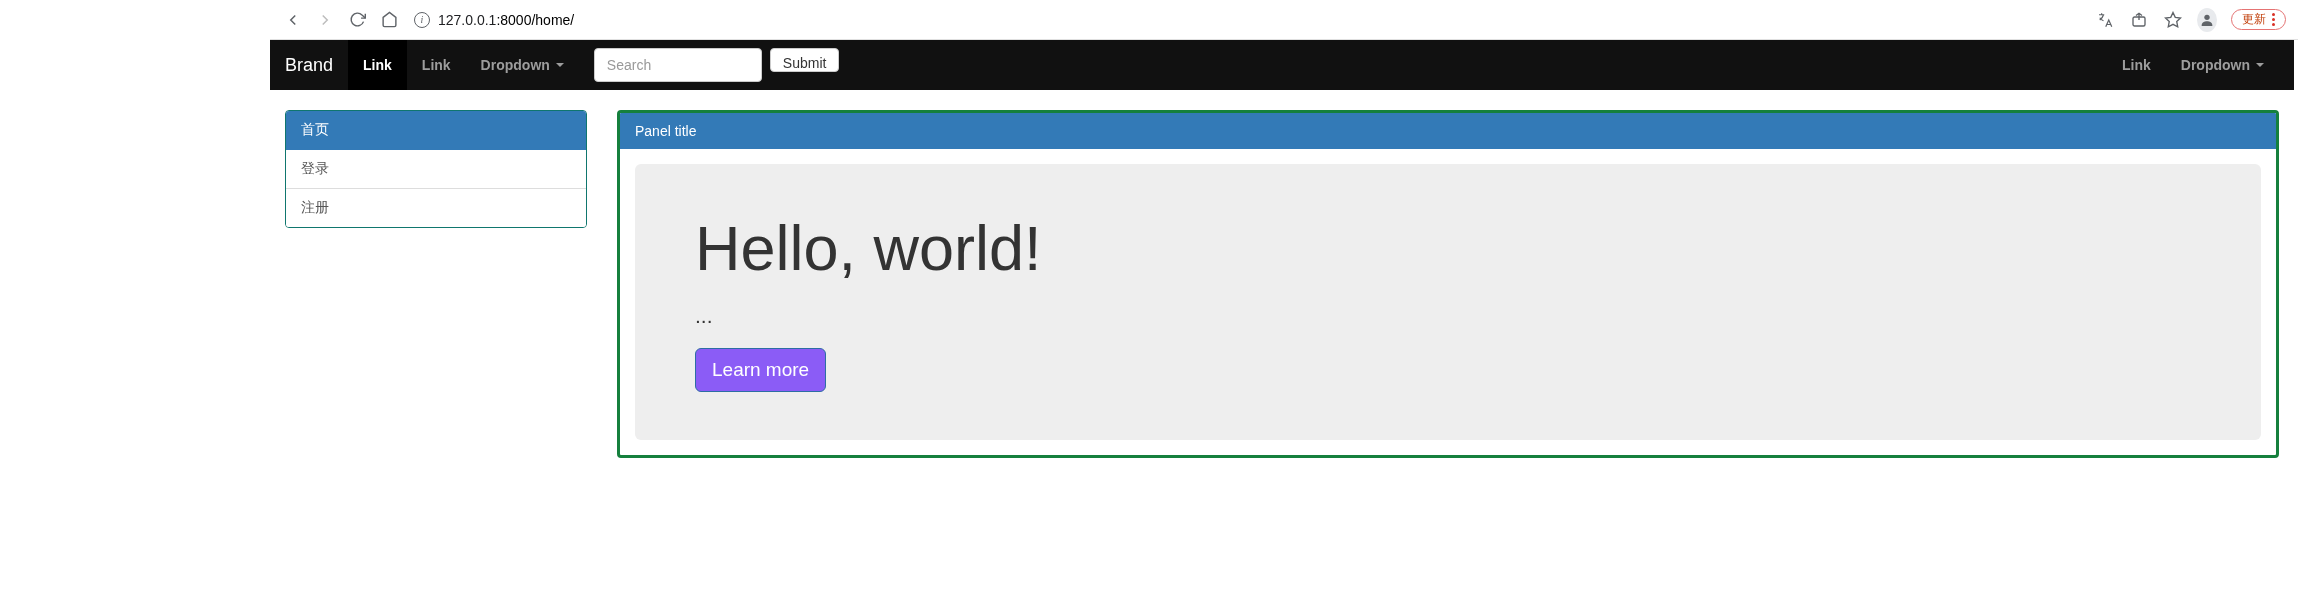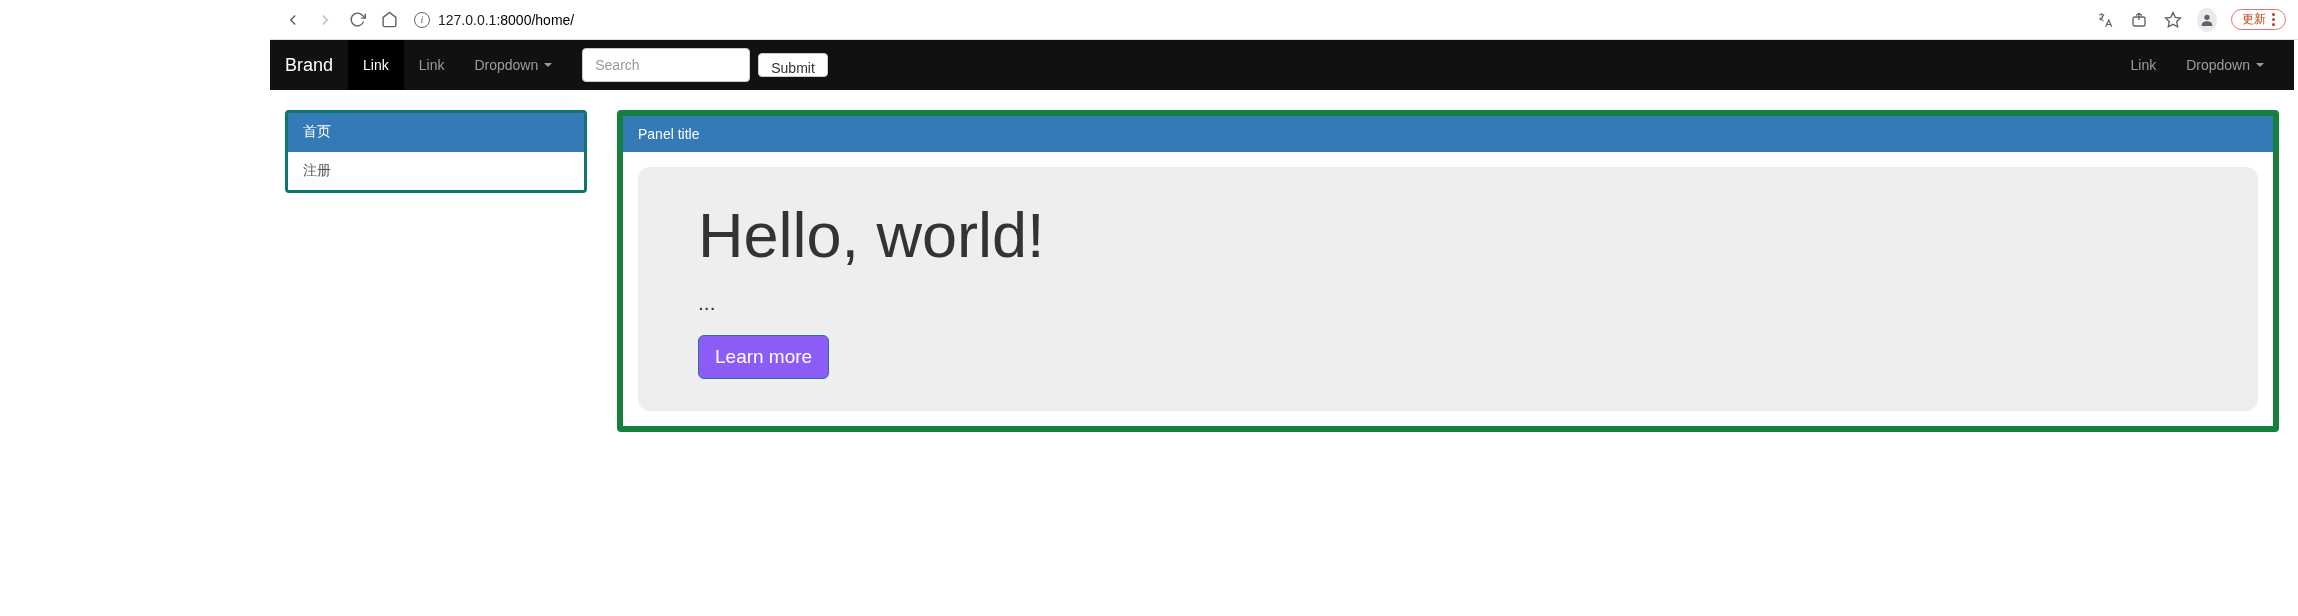--- a/index.html
+++ b/index.html
@@ -120,37 +120,37 @@
     }
     .nav-item {
       padding: 0 15px;
       line-height: 50px;
       color: #9d9d9d;
       font-size: 14px;
       cursor: pointer;
       display: flex;
       align-items: center;
       gap: 4px;
+      font-weight: bold;
     }
     .nav-item.active {
       background: #000;
       color: #fff;
     }
     .caret {
       display: inline-block;
       width: 0;
       height: 0;
       border-left: 4px solid transparent;
       border-right: 4px solid transparent;
       border-top: 4px solid currentColor;
       margin-left: 2px;
     }
     .navbar-form {
       display: flex;
-      align-items: center;
       padding: 0 15px;
       gap: 8px;
     }
     .search-input {
       height: 34px;
       padding: 6px 12px;
       font-size: 14px;
       color: #555;
       background: #fff;
       border: 1px solid #ccc;
@@ -178,21 +178,21 @@
     .container {
       display: flex;
       gap: 30px;
       padding: 20px 15px;
     }
     .sidebar {
       width: 302px;
       flex-shrink: 0;
     }
     .list-group {
-      border: 3px solid #0f766e;
+      border: 1px solid #0f766e;
       border-radius: 4px;
       overflow: hidden;
     }
     .list-item {
       padding: 10px 15px;
       border-bottom: 1px solid #ddd;
       font-size: 14px;
       color: #555;
       background: #fff;
       cursor: pointer;
@@ -202,37 +202,37 @@
     }
     .list-item.active {
       background: #337ab7;
       border-color: #337ab7;
       color: #fff;
     }
     .main {
       flex: 1;
     }
     .panel {
-      border: 6px solid #15803d;
+      border: 3px solid #15803d;
       border-radius: 4px;
       overflow: hidden;
     }
     .panel-heading {
       background: #337ab7;
       color: #fff;
       padding: 10px 15px;
       font-size: 14px;
     }
     .panel-body {
       padding: 15px;
     }
     .jumbotron {
       background: #eee;
-      padding: 32px 60px;
-      border-radius: 12px;
+      padding: 48px 60px;
+      border-radius: 6px;
     }
     .jumbotron h1 {
       font-size: 63px;
       font-weight: 500;
       color: #333;
       margin-bottom: 20px;
     }
     .jumbotron p {
       font-size: 21px;
       color: #333;
@@ -343,20 +343,21 @@
         <span>Dropdown</span>
         <span class="caret"></span>
       </div>
     </div>
   </div>
 
   <div class="container">
     <div class="sidebar">
       <div class="list-group">
         <div class="list-item active">首页</div>
+        <div class="list-item">登录</div>
         <div class="list-item">注册</div>
       </div>
     </div>
     <div class="main">
       <div class="panel">
         <div class="panel-heading">Panel title</div>
         <div class="panel-body">
           <div class="jumbotron">
             <h1>Hello, world!</h1>
             <p>...</p>

